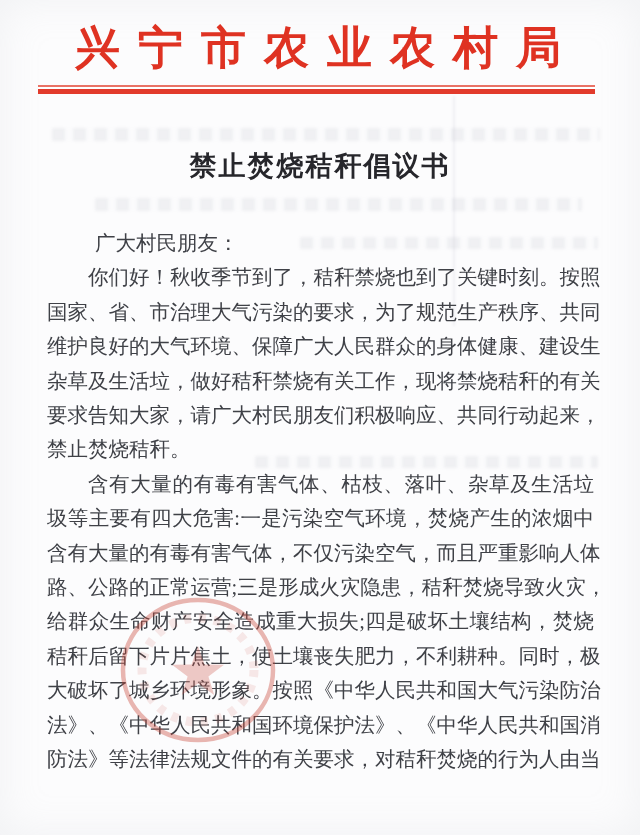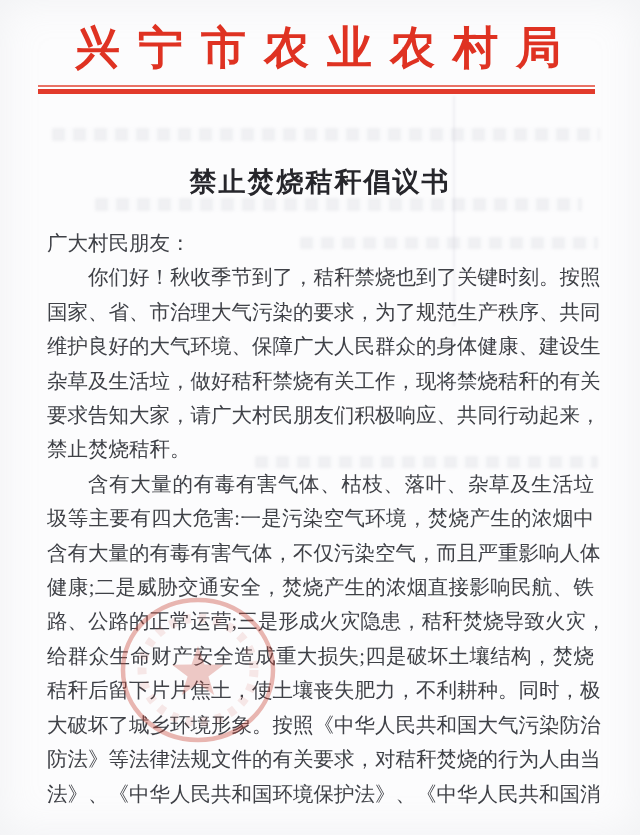--- a/index.html
+++ b/index.html
@@ -39,21 +39,20 @@
 
   
   .doc-title {
     position: absolute;
     top: 148px; left: 0; right: 0;
     text-align: center;
     font-size: 27px;
     font-weight: 700;
     letter-spacing: 2px;
     color: #26262b;
-    margin-top: 16px;
   }
 
   
   .doc-body {
     position: absolute;
     top: 226px; left: 47px; right: 46px;
     font-size: 20.5px;
     color: #3f4147;
     line-height: 34.4px;
   }
@@ -63,20 +62,21 @@
     white-space: nowrap;
   }
   .line.short {
     text-align: center;
     text-align-last: left;
   }
   .line.indent { text-indent: 2em; }
   .salutation {
     text-align: left;
     text-align-last: left;
+    margin-left: 48px;
   }
 
   
   .seal {
     position: absolute;
     left: 116px; top: 594px;
     width: 164px; height: 154px;
     opacity: 0.52;
     pointer-events: none;
   }
@@ -130,27 +130,26 @@
       <div class="line">维护良好的大气环境、保障广大人民群众的身体健康、建设生</div>
       <div class="line">杂草及生活垃，做好秸秆禁烧有关工作，现将禁烧秸秆的有关</div>
       <div class="line">要求告知大家，请广大村民朋友们积极响应、共同行动起来，</div>
       <div class="line short">禁止焚烧秸秆。</div>
     </div>
 
     <div>
       <div class="line indent">含有大量的有毒有害气体、枯枝、落叶、杂草及生活垃</div>
       <div class="line">圾等主要有四大危害:一是污染空气环境，焚烧产生的浓烟中</div>
       <div class="line">含有大量的有毒有害气体，不仅污染空气，而且严重影响人体</div>
-      <div class="line">健康;二是威胁交通安全，焚烧产生的浓烟直接影响民航、铁</div>
       <div class="line">路、公路的正常运营;三是形成火灾隐患，秸秆焚烧导致火灾，</div>
       <div class="line">给群众生命财产安全造成重大损失;四是破坏土壤结构，焚烧</div>
       <div class="line">秸秆后留下片片焦土，使土壤丧失肥力，不利耕种。同时，极</div>
       <div class="line">大破坏了城乡环境形象。按照《中华人民共和国大气污染防治</div>
+      <div class="line">法》、《中华人民共和国环境保护法》、《中华人民共和国消</div>
       <div class="line">防法》等法律法规文件的有关要求，对秸秆焚烧的行为人由当</div>
-      <div class="line">法》、《中华人民共和国环境保护法》、《中华人民共和国消</div>
     </div>
   </div>
 
   <svg class="seal" viewBox="0 0 164 154" xmlns="http://www.w3.org/2000/svg" aria-hidden="true">
     <ellipse cx="82" cy="76" rx="75" ry="70" fill="none" stroke="#c8473a" stroke-width="4.5" opacity="0.75"></ellipse>
     <ellipse cx="82" cy="76" rx="56" ry="52" fill="none" stroke="#c8473a" stroke-width="9" opacity="0.22" stroke-dasharray="7 8"></ellipse>
     <path d="M82 52 L88.5 70.5 L108 70.8 L92.4 82.4 L98.2 101 L82 89.6 L65.8 101 L71.6 82.4 L56 70.8 L75.5 70.5 Z" fill="#c8473a" opacity="0.55"></path>
   </svg>
 
 </div>

